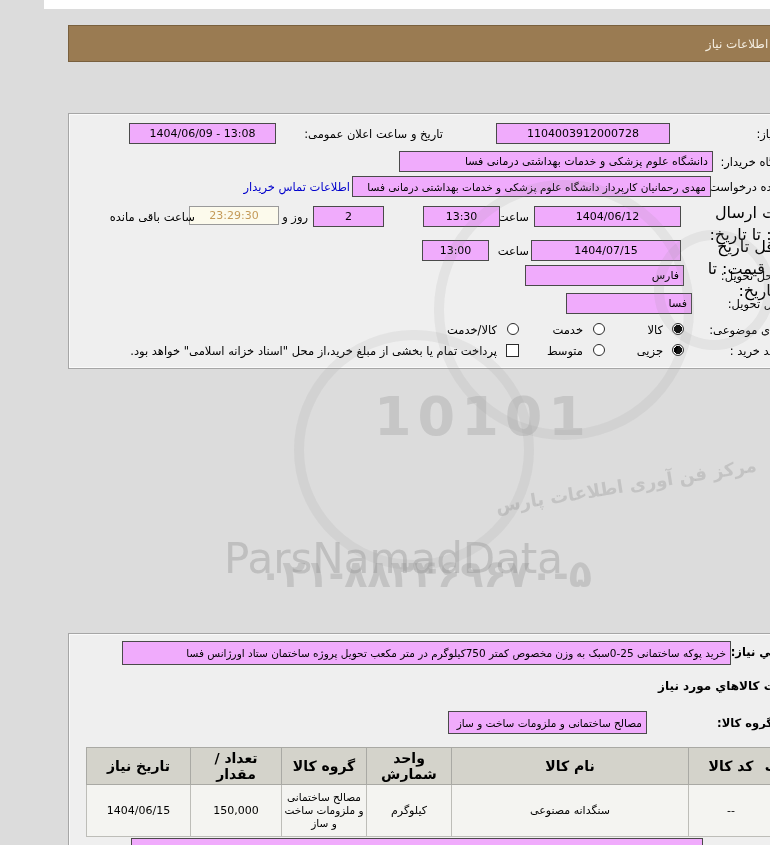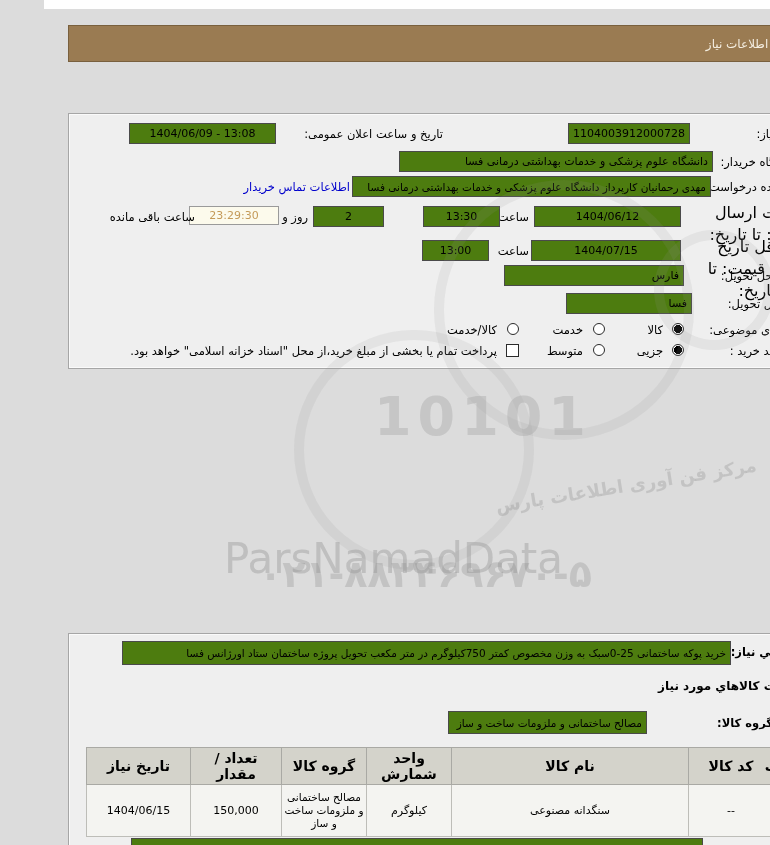--- a/index.html
+++ b/index.html
@@ -19,21 +19,21 @@
     position:absolute; left:8px; width:754px;
     background:#EFEFEF; border:1px solid #A6A6A6;
     box-shadow:0 0 0 1px #FAFAFA inset;
   }
   #panel1 { top:76px; height:256px; }
   #panel2 { top:340px; height:241px; }
   .row { position:absolute; left:0; right:0; height:22px; }
   .lbl { position:absolute; top:4px; font-size:11.5px; white-space:nowrap; }
   .lbl2 { position:absolute; top:0; font-size:16px; width:108px; text-align:center; line-height:22px; }
   .vbox {
-    position:absolute; top:0; height:21px; background:#4d7c0f; border:1px solid #4A4A4A;
+    position:absolute; top:0; height:21px; background:#f0abfc; border:1px solid #4A4A4A;
     font-size:11px; display:flex; align-items:center; padding:0 4px;
     white-space:nowrap; overflow:hidden;
   }
   .vbox.center { justify-content:center; }
   .small { font-size:10.5px; }
   .cdown { background:#FCFAEC; border:1px solid #9A9A9A; color:#C49A59; justify-content:center; }
   .link { position:absolute; top:4px; font-size:11.5px; color:#0000CC; white-space:nowrap; cursor:pointer; }
   .radio {
     position:absolute; top:4px; width:12px; height:12px; border-radius:50%;
     background:#FFFFFF; border:1px solid #2B2B2B;
@@ -65,21 +65,21 @@
   <div class="topstrip"></div>
 
   <div class="titlebar content">
     <span>جزئیات اطلاعات نیاز</span>
   </div>
 
   <div class="panel content" id="panel1">
 
     <div class="row" style="top:9px">
       <span class="lbl" style="right:10px">شماره نیاز:</span>
-      <div class="vbox center" style="right:131px;width:122px" dir="ltr">1104003912000728</div>
+      <div class="vbox center" style="right:151px;width:174px" dir="ltr">1104003912000728</div>
       <span class="lbl" style="right:378px">تاریخ و ساعت اعلان عمومی:</span>
       <div class="vbox center" style="right:545px;width:147px" dir="ltr">1404/06/09 - 13:08</div>
     </div>
 
     <div class="row" style="top:37px">
       <span class="lbl" style="right:10px">نام دستگاه خریدار:</span>
       <div class="vbox" style="right:108px;width:314px">دانشگاه علوم پزشکی و خدمات بهداشتی درمانی فسا</div>
     </div>
 
     <div class="row" style="top:62px">
@@ -101,21 +101,21 @@
 
     <div class="row" style="top:122px;height:30px">
       <span class="lbl2" style="right:10px">حداقل تاریخ اعتبار قیمت: تا تاریخ:</span>
       <div class="vbox center" style="right:140px;width:150px;top:4px" dir="ltr">1404/07/15</div>
       <span class="lbl" style="right:292px;top:8px">ساعت</span>
       <div class="vbox center" style="right:332px;width:67px;top:4px" dir="ltr">13:00</div>
     </div>
 
     <div class="row" style="top:151px">
       <span class="lbl" style="right:10px">استان محل تحویل:</span>
-      <div class="vbox" style="right:137px;width:180px">فارس</div>
+      <div class="vbox" style="right:137px;width:159px">فارس</div>
     </div>
 
     <div class="row" style="top:179px">
       <span class="lbl" style="right:10px">شهر محل تحویل:</span>
       <div class="vbox" style="right:129px;width:126px">فسا</div>
     </div>
 
     <div class="row" style="top:205px">
       <span class="lbl" style="right:10px">طبقه بندی موضوعی:</span>
       <span class="radio sel" style="right:137px"></span>

